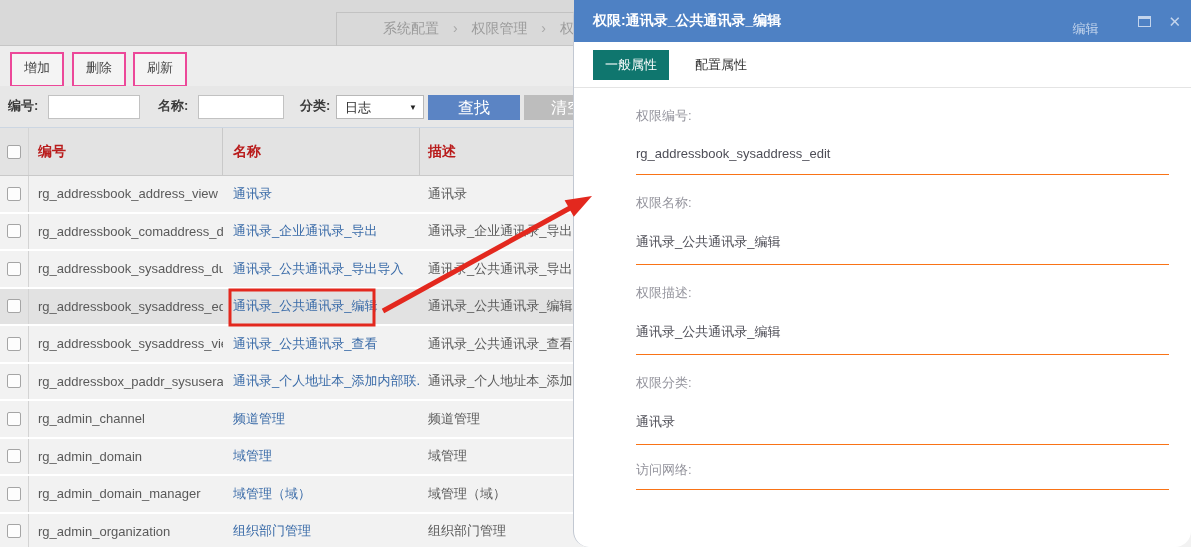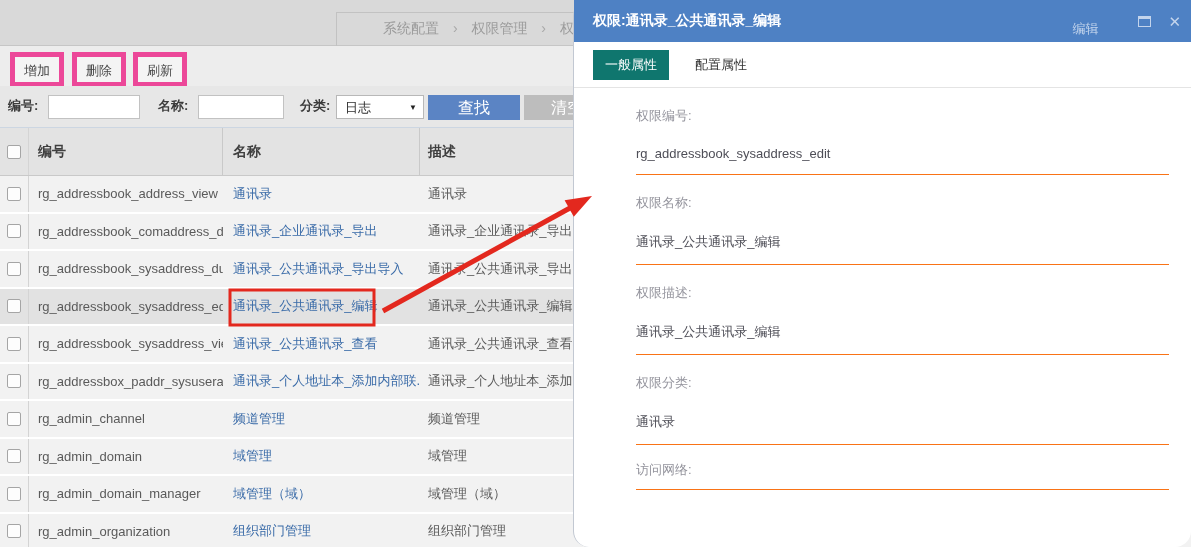--- a/index.html
+++ b/index.html
@@ -15,21 +15,21 @@
     background:#d9d9d9; border-bottom:1px solid #c6c6c6; }
   .crumbbox { position:absolute; left:336px; top:12px; width:300px; height:34px;
     border-top:1px solid #c2c2c2; border-left:1px solid #c2c2c2;
     padding:7px 0 0 46px; color:#9b9b9b; font-size:14px; }
   .crumbbox .sep { margin:0 10px; color:#a8a8a8; }
 
   
   .toolbar { position:absolute; left:0; top:46px; width:1191px; height:40px;
     background:#ededed; }
   .tbtn { position:absolute; top:6px; height:35px; width:54px;
-    background:#f4f4f4; border:5px solid #ec4899; color:#454545;
+    background:#f4f4f4; border:2px solid #ec4899; color:#454545;
     text-align:center; line-height:27px; font-size:13px; cursor:pointer; }
 
   
   .filterbar { position:absolute; left:0; top:86px; width:1191px; height:41px;
     background:#e7e7e7; }
   .flabel { position:absolute; top:11px; font-weight:bold; color:#3c3c3c; }
   .finput { position:absolute; top:9px; height:24px; border:1px solid #c2c2c2;
     background:#fff; padding:0 5px; font-size:13px; outline:none; }
   .fselect { position:absolute; top:9px; height:24px; background:#fff;
     border:1px solid #b8b8b8; padding:3px 20px 0 8px; color:#2e2e2e; cursor:pointer; }
@@ -48,21 +48,21 @@
     border-bottom:2px solid #ffffff; }
   .trow.sel { background:#e2e2e2; }
   .c0 { width:29px; display:flex; align-items:center; justify-content:center;
     border-right:1px solid #d4d4d4; }
   .c1 { width:194px; padding-left:9px; display:flex; align-items:center;
     color:#5a5a5a; overflow:hidden; white-space:nowrap; }
   .c2 { width:197px; padding-left:10px; display:flex; align-items:center;
     overflow:hidden; white-space:nowrap; }
   .c3 { flex:1; padding-left:8px; display:flex; align-items:center;
     color:#5a5a5a; overflow:hidden; white-space:nowrap; }
-  .thead .c1,.thead .c2,.thead .c3 { color:#404040; }
+  .thead .c1,.thead .c2,.thead .c3 { color:#b91c1c; }
   .thead .c1,.thead .c2 { border-right:1px solid #c9c9c9; }
   .link { color:#3a6ba8; cursor:pointer; }
   .cb { width:14px; height:14px; background:#fdfdfd; border:1px solid #a5a5a5;
     border-radius:2px; cursor:pointer; }
 
   
   .panel { position:absolute; left:573px; top:0; width:618px; height:547px;
     background:#fff; z-index:10; border-left:1px solid #c2c8d2;border-radius:16px; }
   .phead { height:42px; background:#4e81c4; display:flex; align-items:center;
     padding:0 10px 0 19px; }

